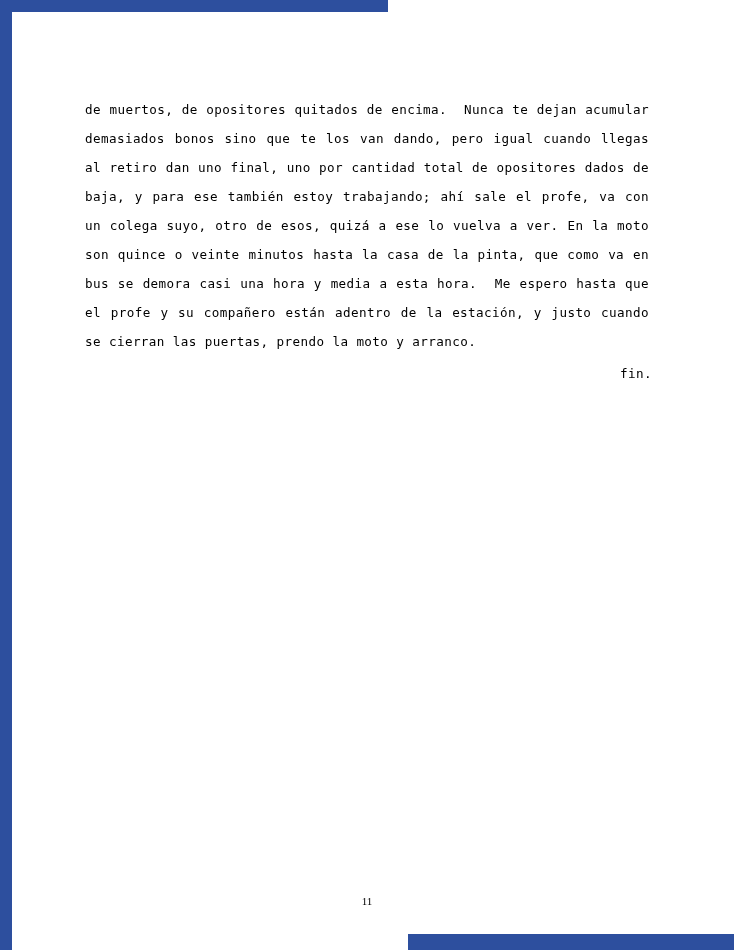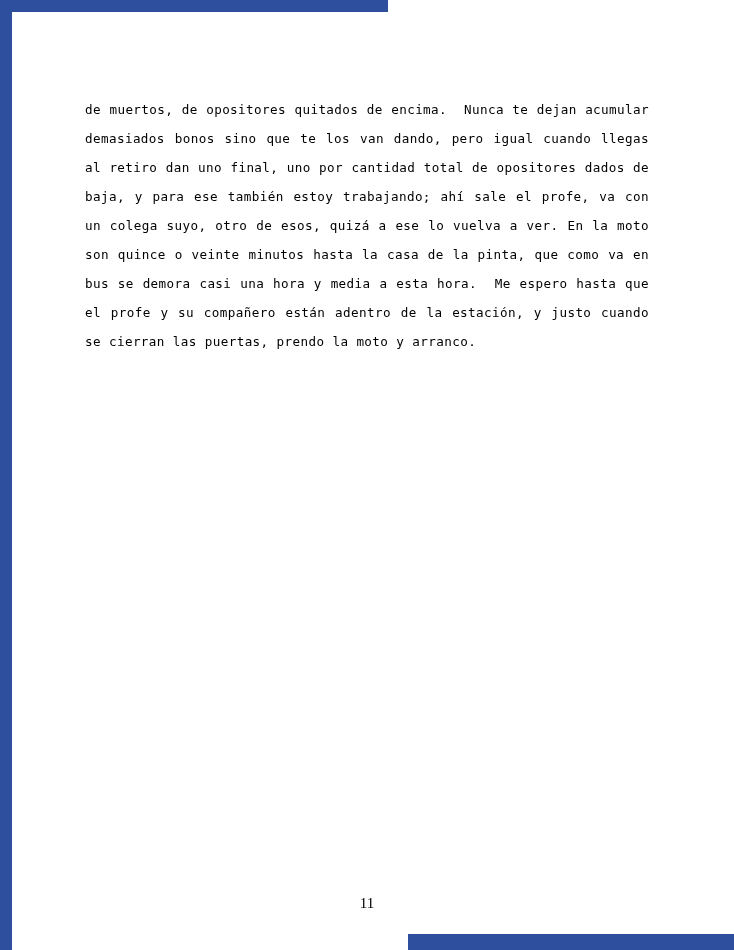--- a/index.html
+++ b/index.html
@@ -75,28 +75,29 @@
     padding-top: 0px;
   }
 
   .page-number {
     position: absolute;
     left: 0;
     top: 895px;
     width: 734px;
     text-align: center;
     font-family: "Liberation Serif", serif;
-    font-size: 15px;
+    font-size: 11px;
     color: #000000;
   }
 </style>
 </head>
 <body>
 
 <div class="left-bar"></div>
 <div class="top-bar"></div>
 <div class="bottom-bar"></div>
 
 <div class="page-body">
   <p class="body-text">de muertos, de opositores quitados de encima.  Nunca te dejan acumular demasiados bonos sino que te los van dando, pero igual cuando llegas al retiro dan uno final, uno por cantidad total de opositores dados de baja, y para ese también estoy trabajando; ahí sale el profe, va con un colega suyo, otro de esos, quizá a ese lo vuelva a ver. En la moto son quince o veinte minutos hasta la casa de la pinta, que como va en bus se demora casi una hora y media a esta hora.  Me espero hasta que el profe y su compañero están adentro de la estación, y justo cuando se cierran las puertas, prendo la moto y arranco.</p>
+  <p class="closing">fin.</p>
 </div>
 
 <div class="page-number">11</div>
 
 </body></html>

